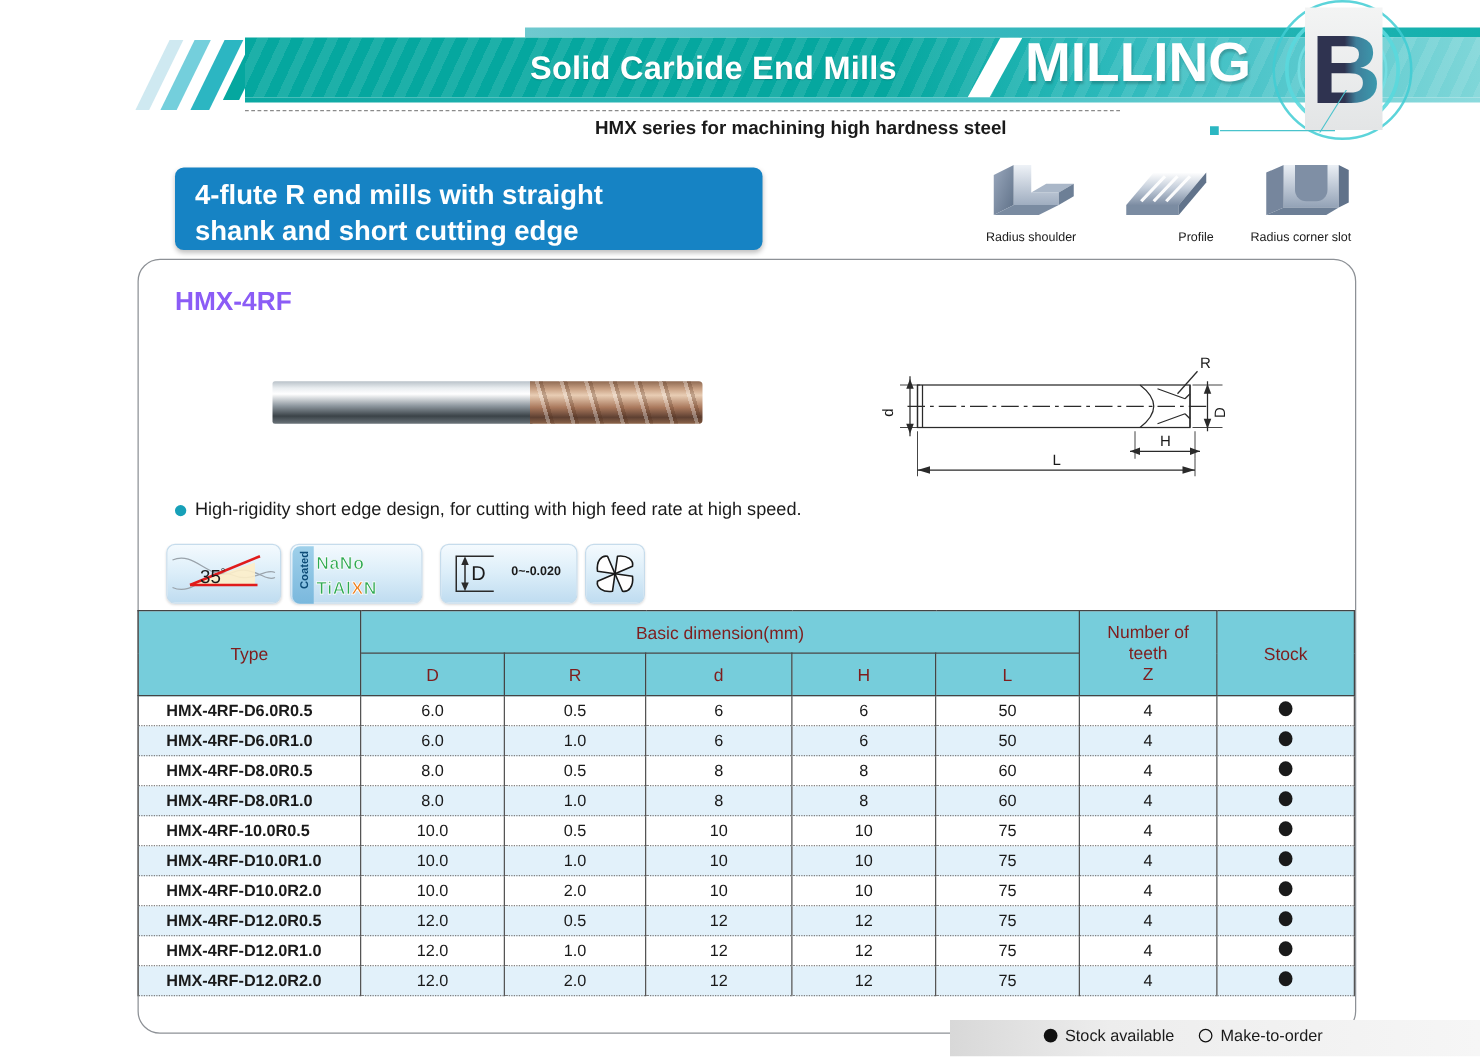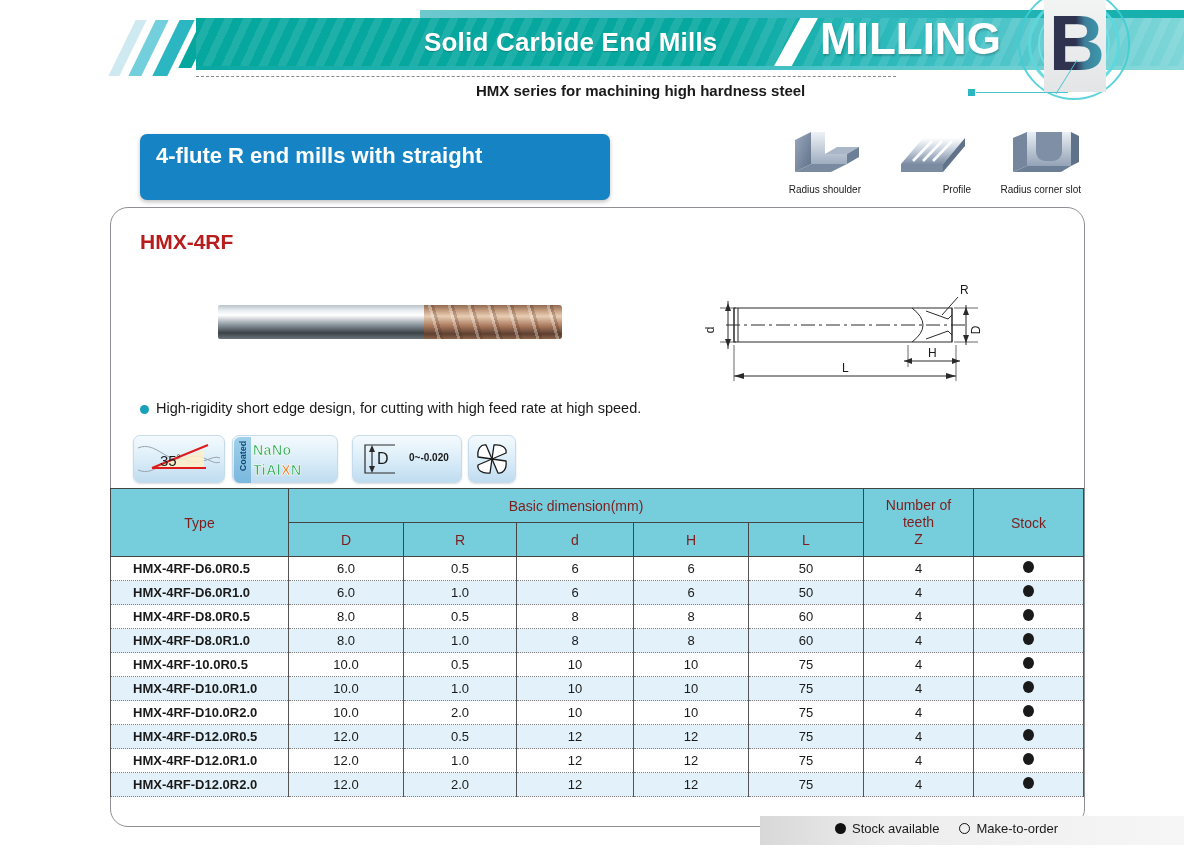--- a/index.html
+++ b/index.html
@@ -7,21 +7,21 @@
   body {
     width:1184px; height:849px;
     font-family:"Liberation Sans", sans-serif;
     background:#ffffff;
     position:relative;
     overflow:hidden;
     color:#1a1a1a;
   }
 
   
-  .header { position:absolute; left:0; top:0; width:1184px; height:110px; }
+  .header { position:absolute; left:0; top:12px; width:1184px; height:110px; }
 
   .hdr-thinbar {
     position:absolute; left:420px; top:10px; width:764px; height:8px;
     background:linear-gradient(90deg,#6fc9cf 0%, #3fb9c2 35%, #13b0ac 100%);
   }
   .hdr-band {
     position:absolute; left:196px; top:18px; width:988px; height:48px;
     background:linear-gradient(90deg,#05a79f 0%, #05a79f 52%, #2cb9bb 70%, #57c8cd 85%, #7fd6d8 100%);
   }
   .hdr-band-stripes {
@@ -117,21 +117,21 @@
   .app-cap { font-size:10px; color:#1a1a1a; margin-top:2px; }
   .app1 { left:6px; }   .app2 { left:116px; } .app3 { left:226px; }
 
   
   .card {
     position:absolute; left:110px; top:207px; width:975px; height:620px;
     border:1px solid #8d9196; border-radius:18px; background:#ffffff;
   }
   .prod-code {
     position:absolute; left:140px; top:230px;
-    font-size:21px; font-weight:bold; color:#b91c1c;
+    font-size:21px; font-weight:bold; color:#8b5cf6;
   }
 
   
   .tool-photo { position:absolute; left:218px; top:303px; width:344px; height:38px; }
   .tool-shank {
     position:absolute; left:0; top:2px; width:208px; height:34px;
     background:linear-gradient(180deg,#b9c2c9 0%, #e9edf0 16%, #ffffff 30%, #8d979f 58%, #3b4348 82%, #6a7379 100%);
     border-radius:2px 0 0 2px;
   }
   .tool-flute {
@@ -255,20 +255,21 @@
 
   <div class="hdr-dash"></div>
   <div class="hdr-sub">HMX series for machining high hardness steel</div>
   <div class="hdr-sub-dot"></div>
   <div class="hdr-sub-line"></div>
   <div class="hdr-sub-diag"></div>
 </div>
 
 <div class="title-box">
   <div>4-flute R end mills with straight</div>
+  <div>shank and short cutting edge</div>
 </div>
 
 <div class="apps">
 
   <div class="app app1">
     <svg width="76" height="48" viewBox="0 0 76 48">
       <defs>
         <linearGradient id="gA" x1="0" y1="0" x2="1" y2="1">
           <stop offset="0" stop-color="#9aa8bd"></stop>
             <stop offset="1" stop-color="#5e7087"></stop>

